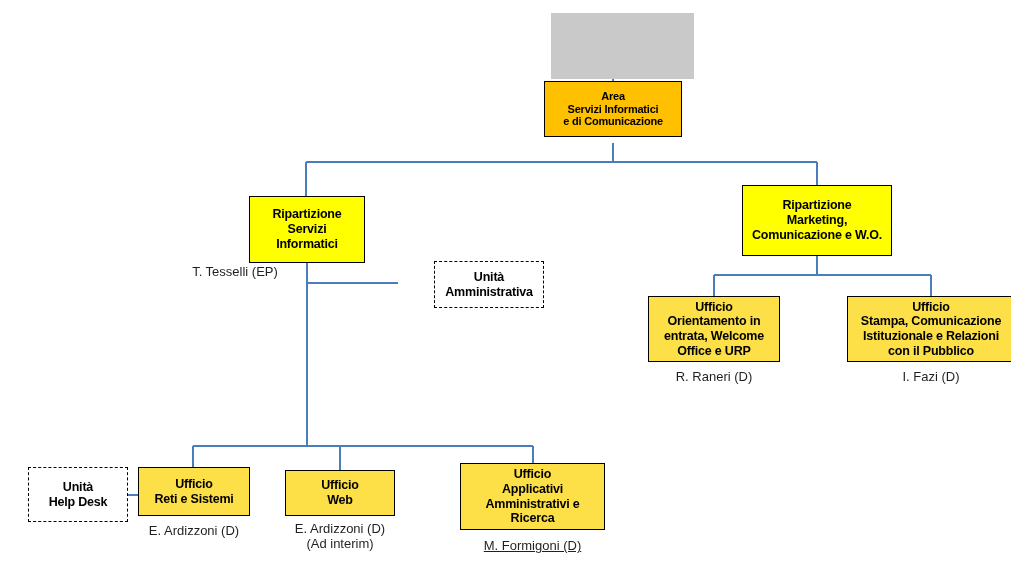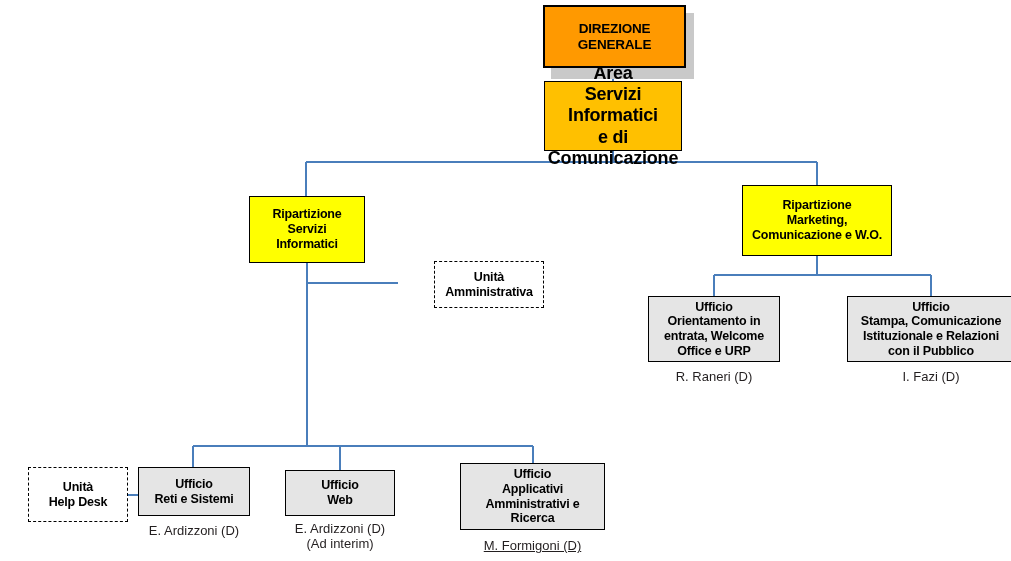--- a/index.html
+++ b/index.html
@@ -50,21 +50,21 @@
   }
   .shadow {
     position: absolute;
     z-index: 2;
     background: #c9c9c9;
   }
   
   .fill-orange { background: #ff9900; border-width: 2px; }
   .fill-amber  { background: #ffc000; }
   .fill-yellow { background: #ffff00; }
-  .fill-blue   { background: #e5e5e5; }
+  .fill-blue   { background: #fde047; }
   .fill-dashed {
     background: #ffffff;
     border: 1px dashed #000000;
     margin-left: 36px;
   }
   
   .caption {
     position: absolute;
     z-index: 3;
     text-align: center;
@@ -101,36 +101,33 @@
 
       <line x1="817" y1="256" x2="817" y2="275"></line>
       <line x1="714" y1="275" x2="931" y2="275"></line>
       <line x1="714" y1="275" x2="714" y2="296"></line>
       <line x1="931" y1="275" x2="931" y2="296"></line>
     </g>
   </svg>
 
   <div class="shadow" style="left:551px; top:13px; width:143px; height:66px;"></div>
 
-  <div class="node fill-orange" style="left:543px; top:5px; width:143px; height:63px; font-size:13.5px;">
-    <span class="node-text">DIREZIONE
-GENERALE</span>
-  </div>
 
-  <div class="node fill-amber" style="left:544px; top:81px; width:138px; height:70px; font-size:18px;">
+  <div class="node fill-amber" style="left:544px; top:81px; width:138px; height:56px; font-size:11px;">
     <span class="node-text">Area
 Servizi Informatici
 e  di Comunicazione</span>
   </div>
 
   <div class="node fill-yellow" style="left:249px; top:196px; width:116px; height:67px; font-size:12.5px;">
     <span class="node-text">Ripartizione
 Servizi
 Informatici</span>
   </div>
+  <div class="caption" style="left:155px; top:264px; width:160px; font-size:13px;">T. Tesselli (EP)</div>
 
   <div class="node fill-dashed" style="left:398px; top:261px; width:110px; height:47px; font-size:12.5px;">
     <span class="node-text">Unità
 Amministrativa</span>
   </div>
 
   <div class="node fill-yellow" style="left:742px; top:185px; width:150px; height:71px; font-size:12.5px;">
     <span class="node-text">Ripartizione
 Marketing,
 Comunicazione e W.O.</span>

